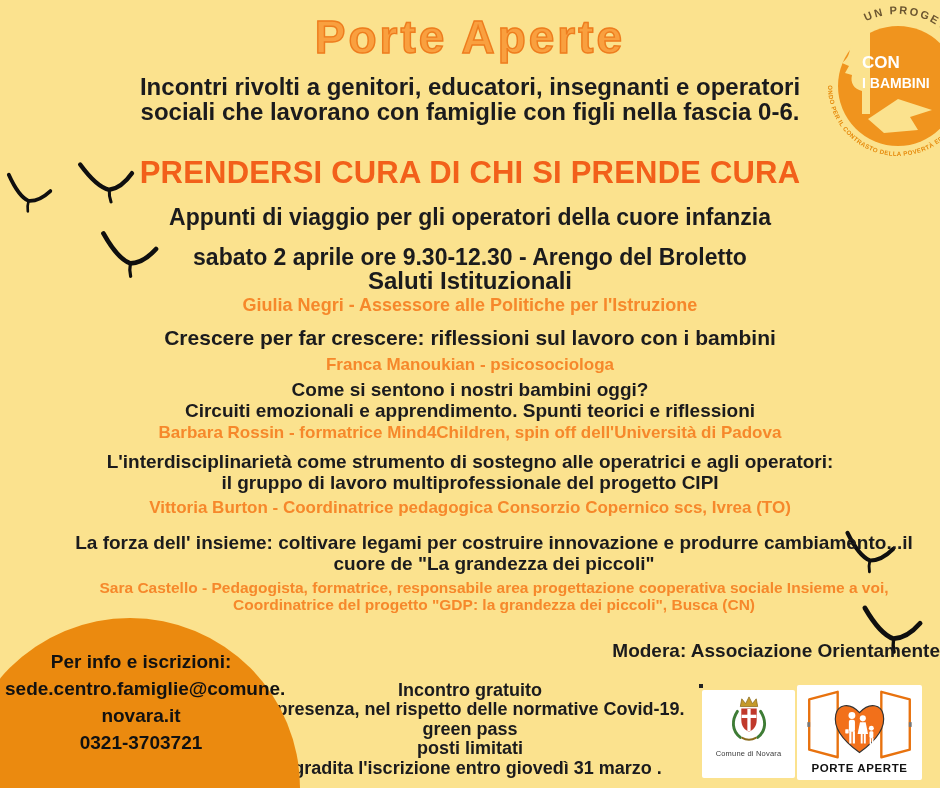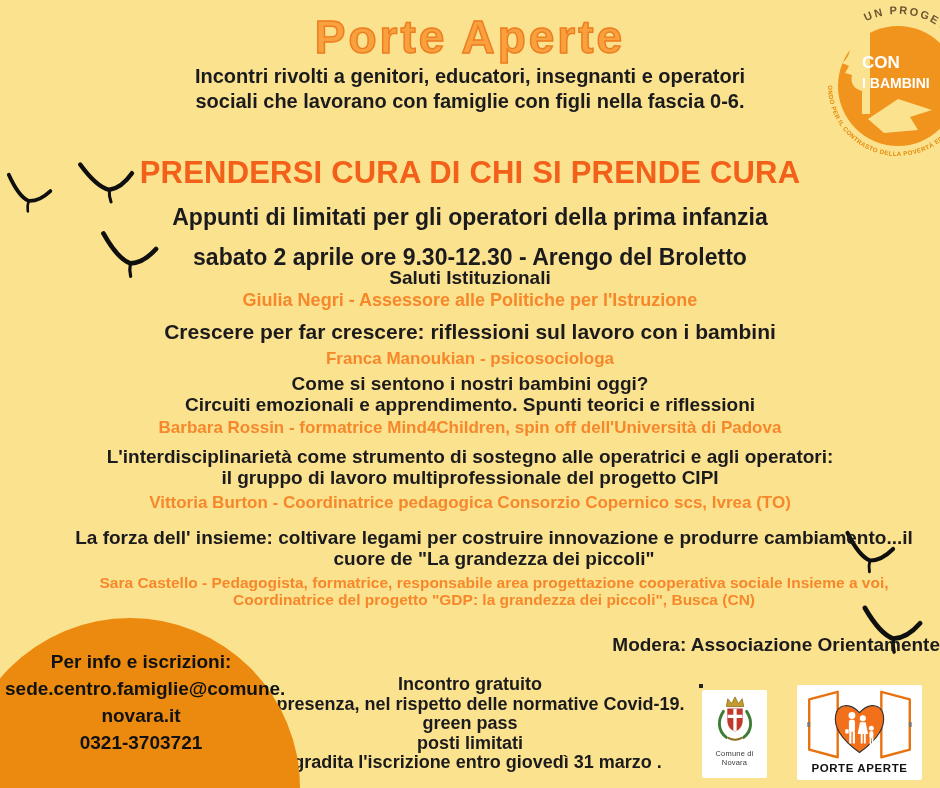--- a/index.html
+++ b/index.html
@@ -10,33 +10,33 @@
     color:#1b1b1d;
   }
   .center-abs{position:absolute;left:0;right:0;text-align:center;}
   
   .poster-title{
     top:10px;font-size:46px;font-weight:bold;letter-spacing:3px;
     color:#F9A03F;-webkit-text-stroke:1.4px #EE7D1E;
     text-shadow:0 0 1px #EE7D1E;
   }
   .poster-subtitle{
-    top:64px;font-size:20px;font-weight:bold;line-height:25px;
+    top:74px;font-size:24px;font-weight:bold;line-height:25px;
     white-space:pre-line;color:#1b1b1d;
   }
   
   .event-block{top:155px;}
   .event-heading{font-size:31px;font-weight:bold;color:#F2601A;letter-spacing:.2px;}
   .event-subheading{font-size:23px;font-weight:bold;margin-top:13px;}
   .event-when{font-size:23px;font-weight:bold;margin-top:13px;}
   
   .program{top:268px;}
   .prog-title{font-weight:bold;color:#1b1b1d;white-space:pre-line;line-height:1.1;}
   .prog-speaker{font-weight:bold;color:#F6882B;white-space:pre-line;line-height:1.12;}
-  .t-a{font-size:19px;} .t-b{font-size:21px;} .t-c{font-size:19px;}
+  .t-a{font-size:24px;} .t-b{font-size:21px;} .t-c{font-size:19px;}
   .s-a{font-size:18px;margin-top:1px;} .s-b{font-size:17px;margin-top:6px;}
   .s-c{font-size:17px;margin-top:2px;} .s-d{font-size:17px;margin-top:4px;}
   .s-e{font-size:15.5px;margin-top:4px;}
   .gap-1{margin-top:10px;} .gap-2{margin-top:6px;} .gap-3{margin-top:10px;} .gap-4{margin-top:16px;padding-left:48px;}
   .moderator{font-size:19px;font-weight:bold;margin-top:26px;text-align:right;}
   .notes{margin-top:19px;font-size:18px;font-weight:bold;line-height:19.5px;}
   
   .contact-circle{
     position:absolute;left:-40px;top:618px;width:340px;height:340px;
     border-radius:50%;background:#EB8A0F;
@@ -46,21 +46,21 @@
     font-size:19px;font-weight:bold;color:#111;line-height:27px;
   }
   
   .bird{position:absolute;}
   .bird svg{display:block;width:100%;height:100%;}
   
   .cib-logo{position:absolute;left:812px;top:-2px;width:170px;height:170px;}
   .cib-logo text{font-family:"Liberation Sans","DejaVu Sans",sans-serif;}
   
   .logo-card{position:absolute;background:#ffffff;border-radius:2px;}
-  .card-comune{left:702px;top:690px;width:65px;height:88px;}
+  .card-comune{left:702px;top:690px;width:93px;height:88px;}
   .card-porte{left:797px;top:685px;width:125px;height:95px;}
   .card-comune svg{display:block;margin:4px auto 0;}
   .card-porte svg{display:block;margin:3px auto 0;}
   .comune-caption{
     text-align:center;font-size:7.5px;color:#3a3a3a;margin-top:1px;letter-spacing:.2px;
   }
   .porte-caption{
     text-align:center;font-size:11.5px;font-weight:bold;color:#111;
     letter-spacing:.6px;margin-top:0px;
   }
@@ -124,21 +124,21 @@
   </div>
   <div class="bird" style="left:856px;top:606px;width:72px;height:48px;transform:rotate(2deg);">
     <svg viewBox="0 0 64 50">
         <path d="M3 3 Q20 30 34 34 Q48 33 61 17" fill="none" stroke="#0f0f0f" stroke-width="5" stroke-linecap="round"></path>
         <path d="M34 34 Q33 41 35 48" fill="none" stroke="#0f0f0f" stroke-width="3.5" stroke-linecap="round"></path>
       </svg>
   </div>
 
   <div class="center-abs event-block">
     <div class="event-heading">PRENDERSI CURA DI CHI SI PRENDE CURA</div>
-    <div class="event-subheading">Appunti di limitati per gli operatori della prima infanzia</div>
+    <div class="event-subheading">Appunti di viaggio per gli operatori della cuore infanzia</div>
     <div class="event-when">sabato 2 aprile ore 9.30-12.30 - Arengo del Broletto</div>
   </div>
 
   <div class="center-abs program">
     <div>
       <div class="prog-title t-a">Saluti Istituzionali</div>
       <div class="prog-speaker s-a">Giulia Negri - Assessore alle Politiche per l'Istruzione</div>
     </div>
     <div class="gap-1">
       <div class="prog-title t-b">Crescere per far crescere: riflessioni sul lavoro con i bambini</div>

